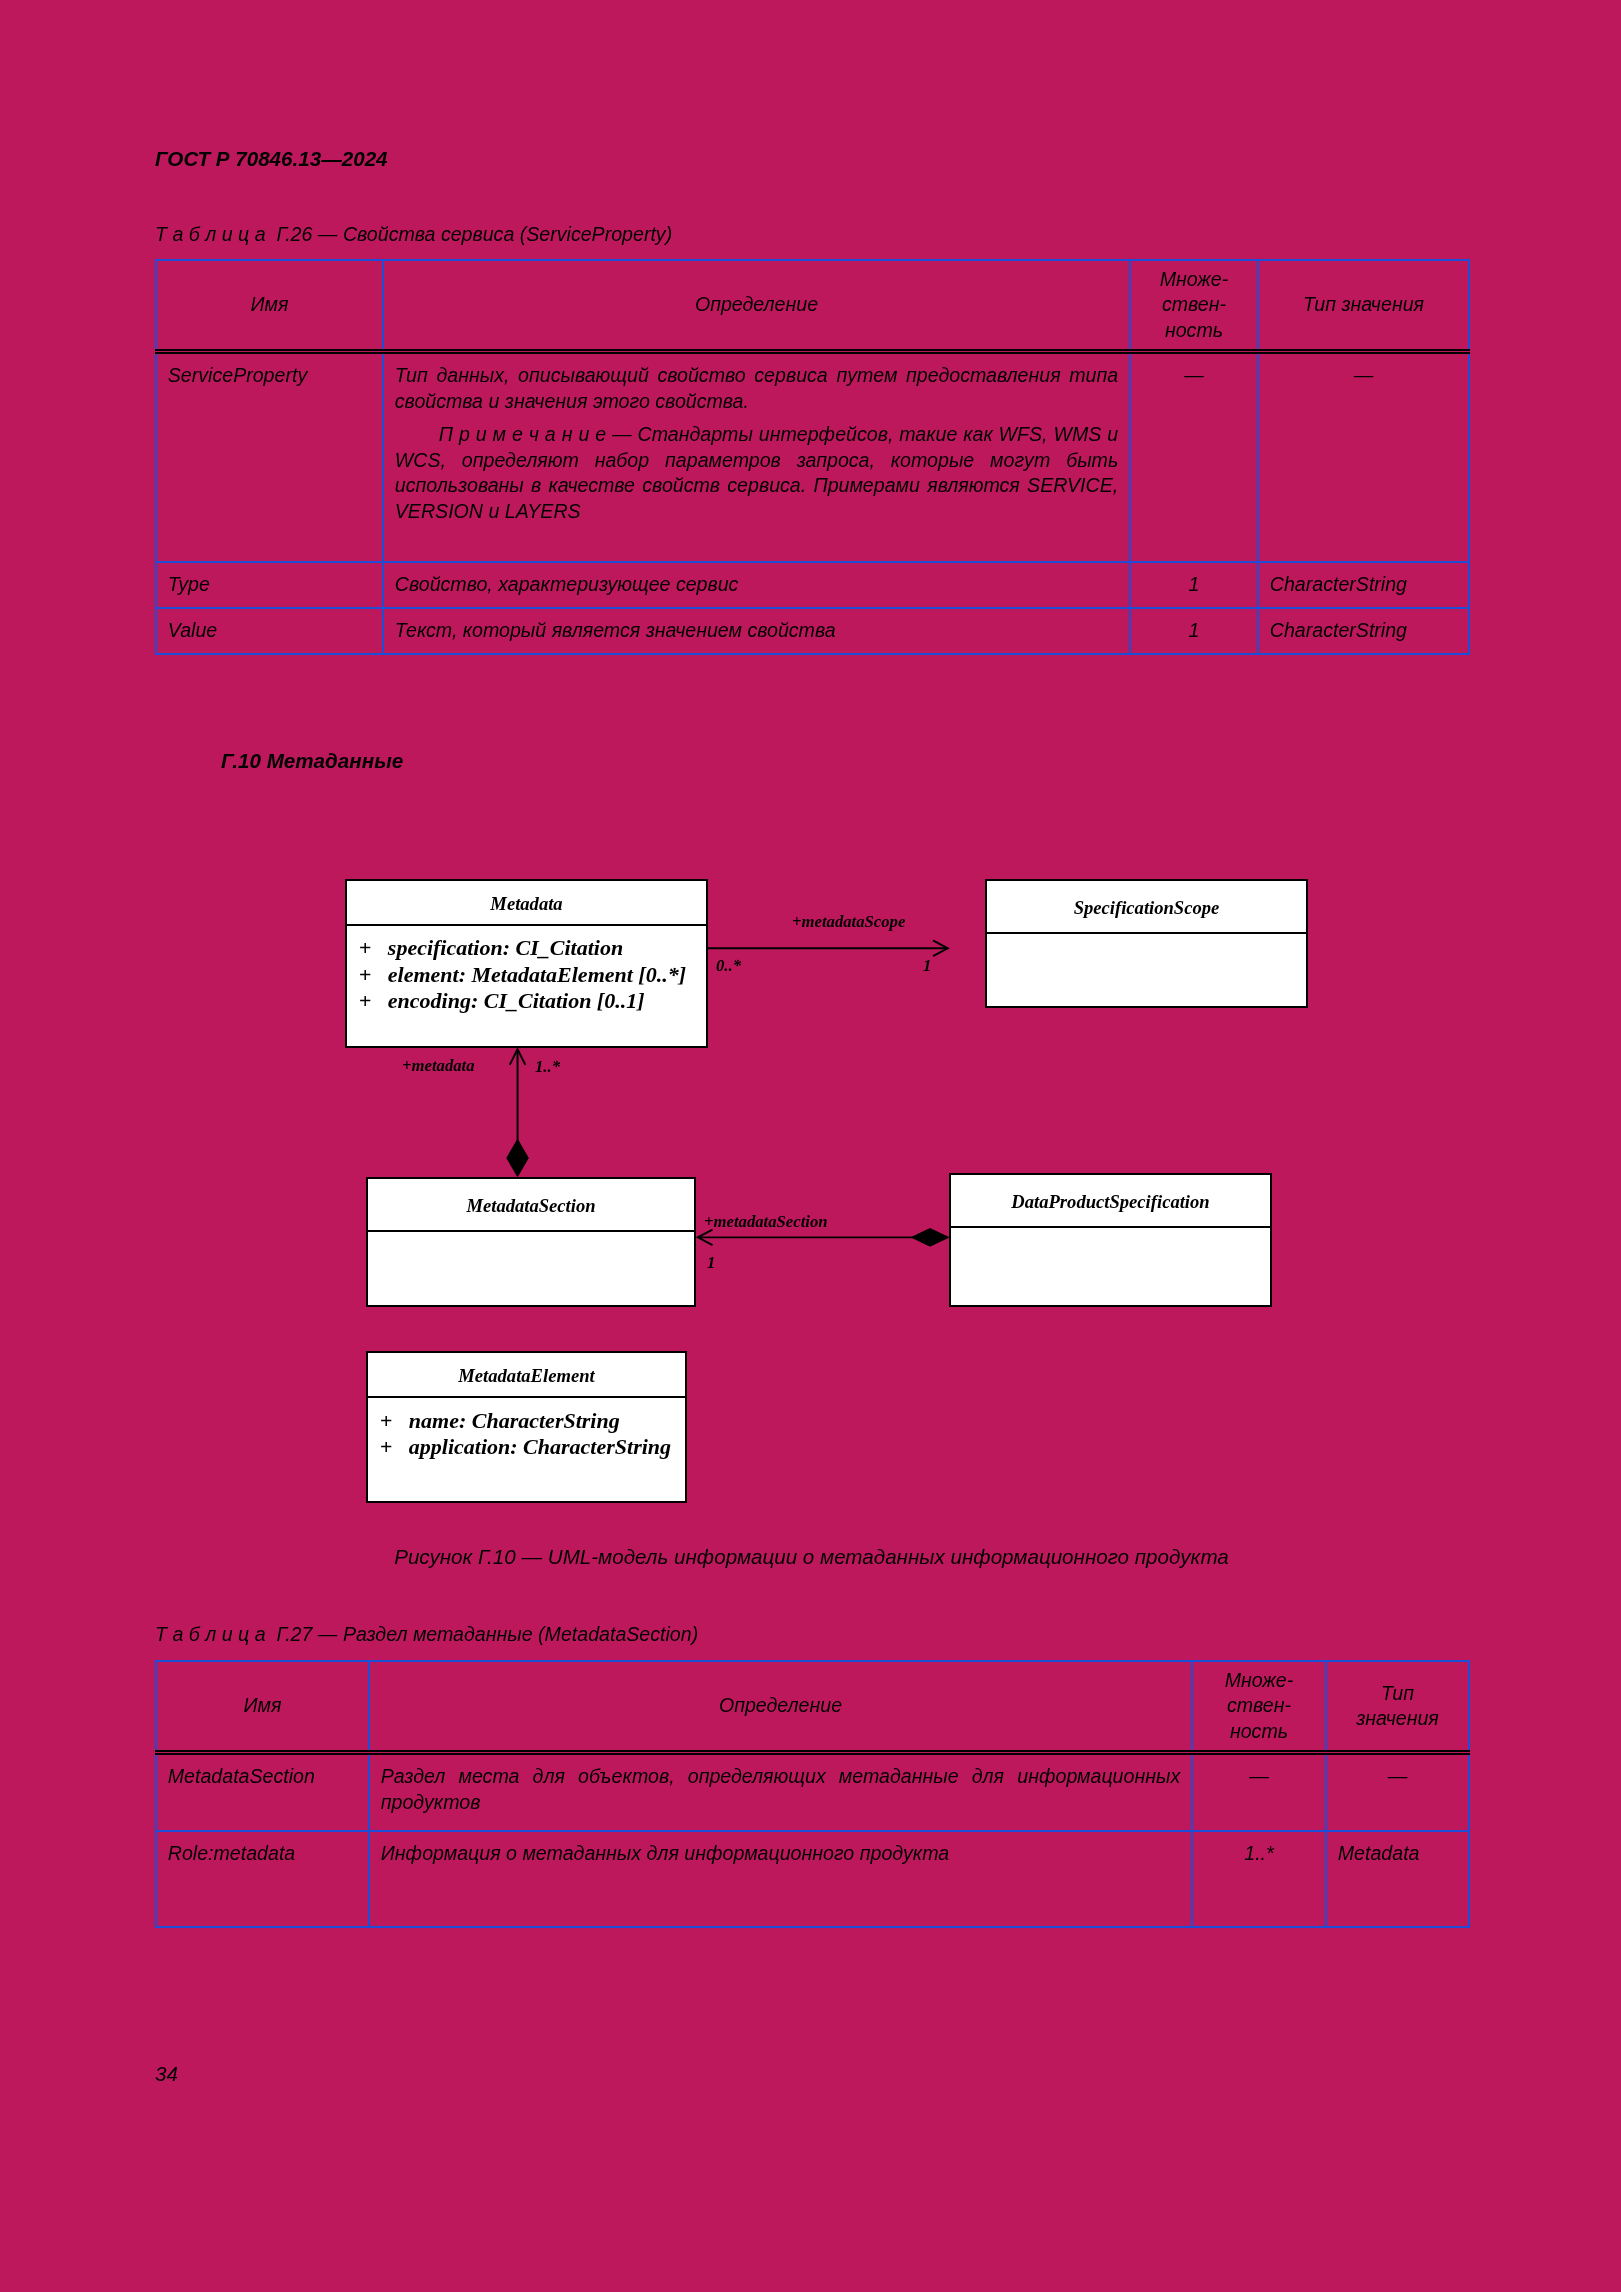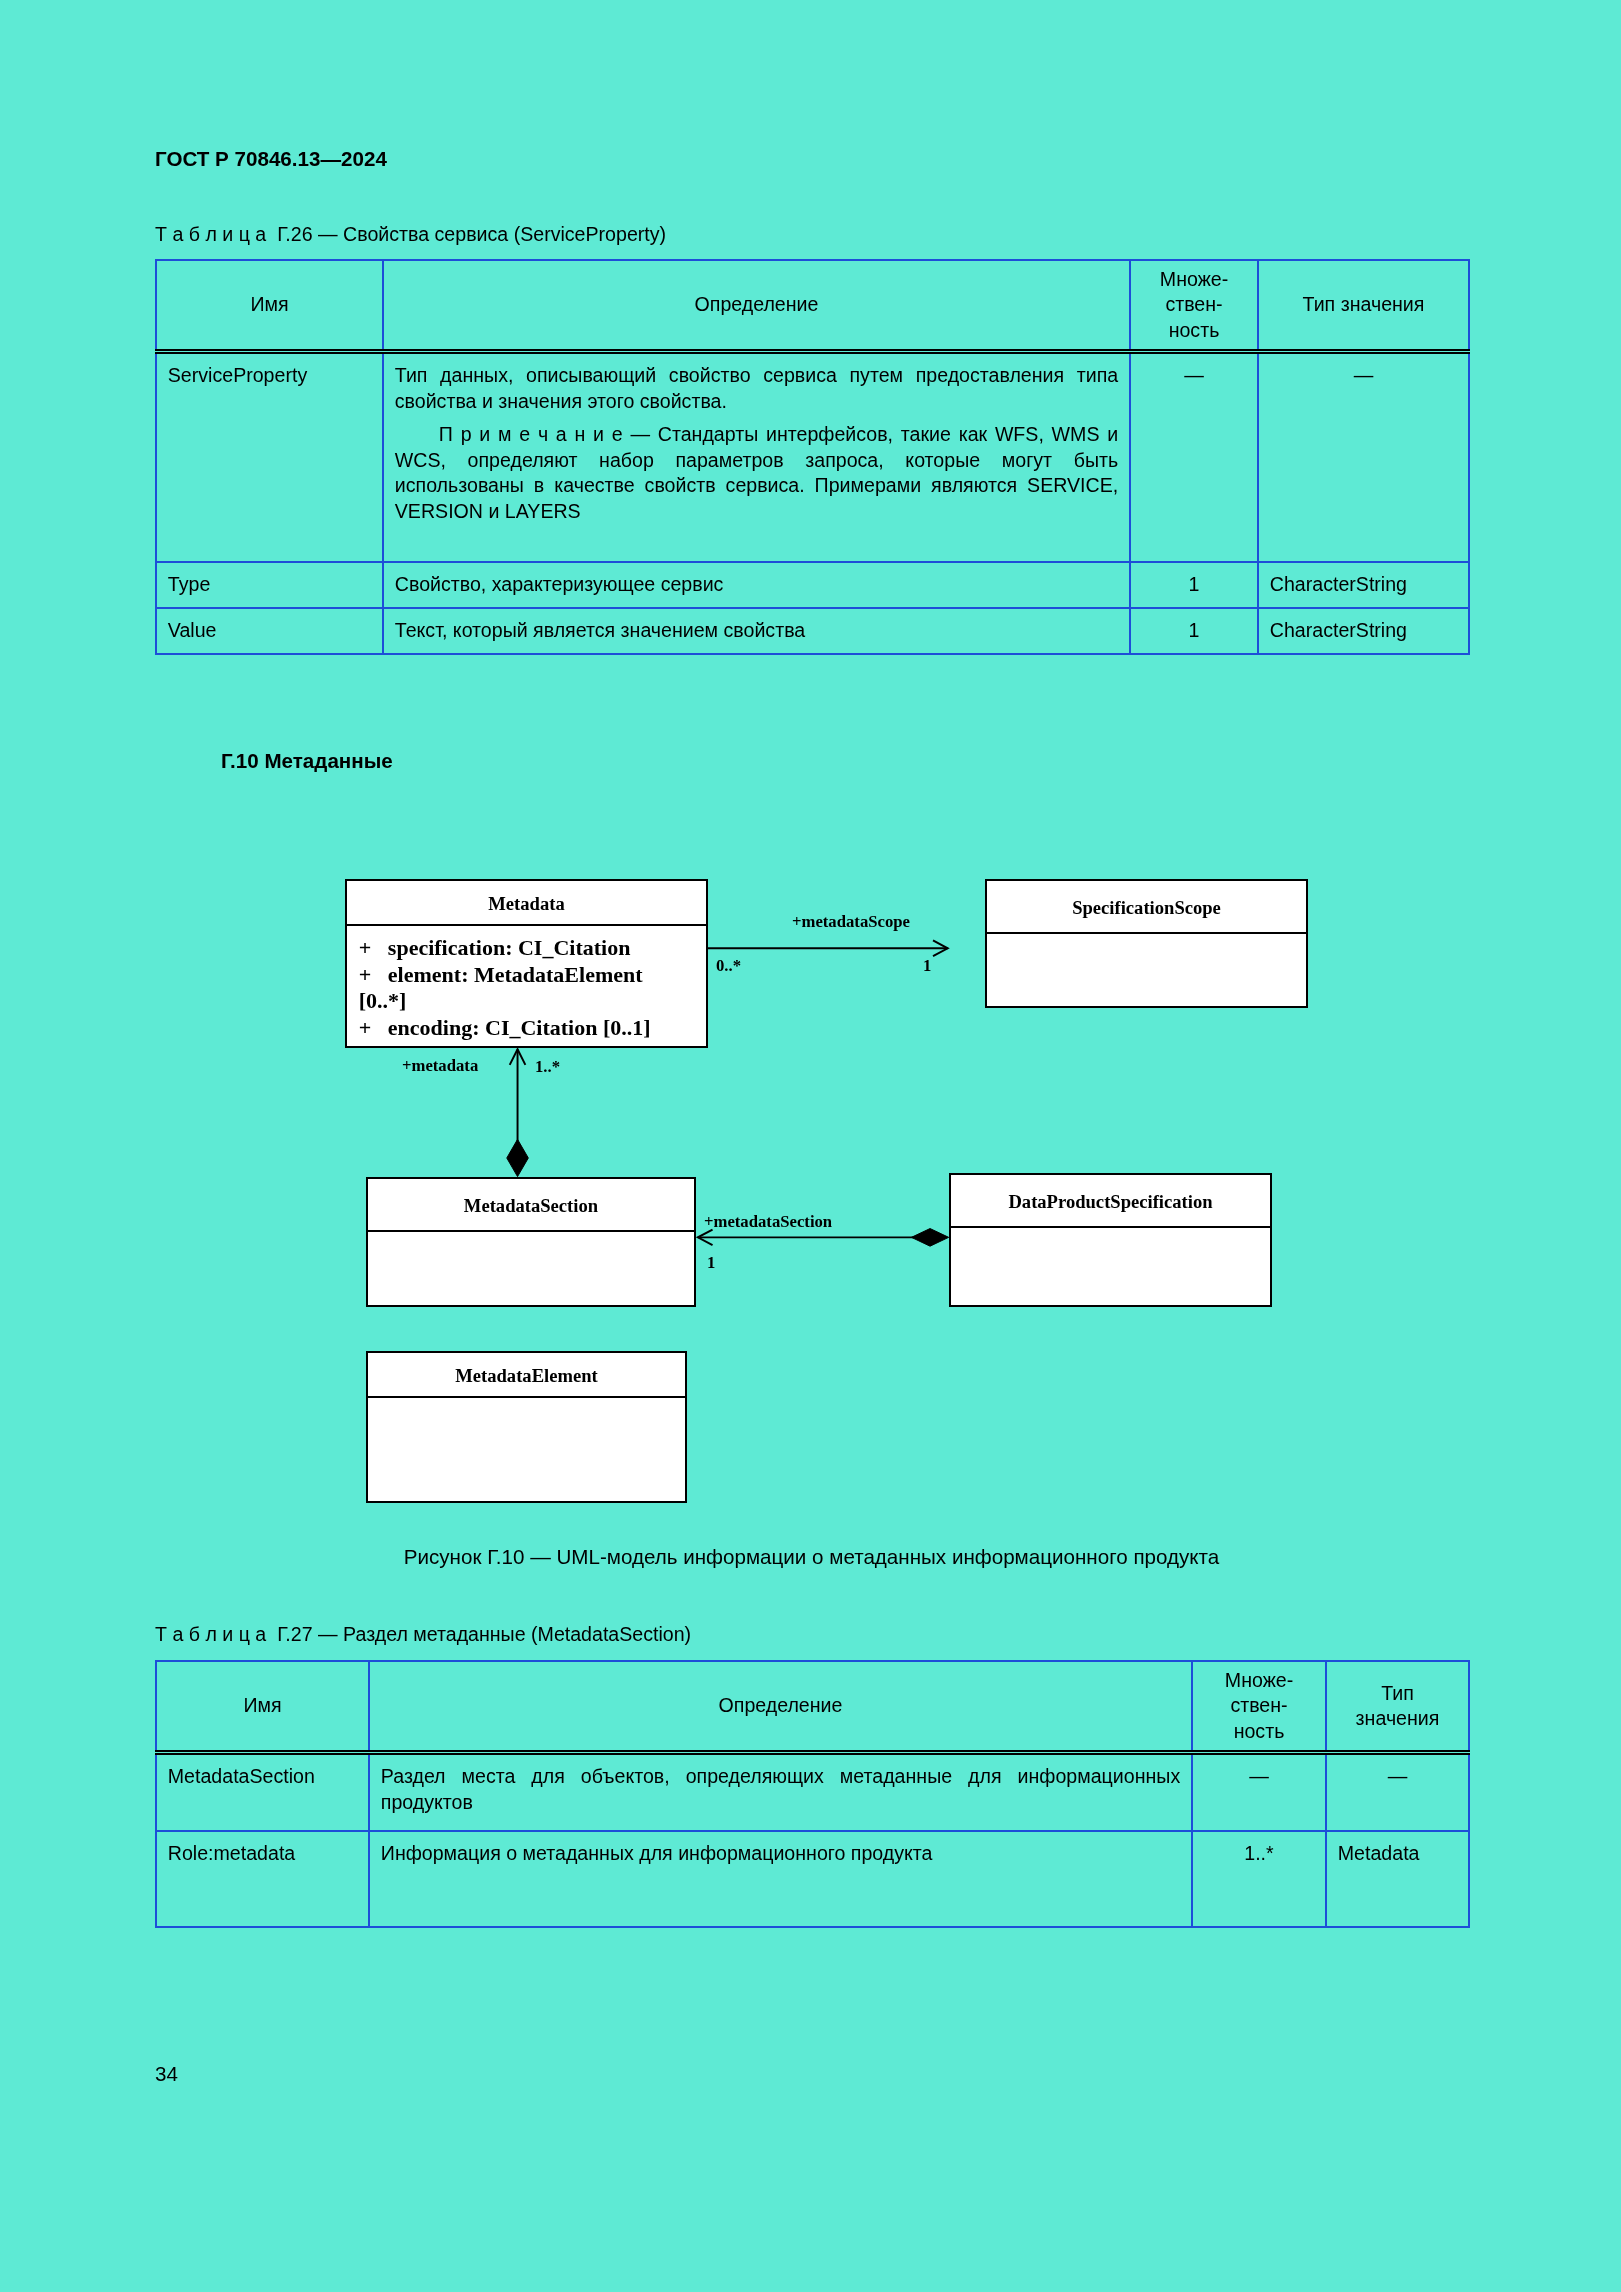--- a/index.html
+++ b/index.html
@@ -1,19 +1,19 @@
 <!DOCTYPE html>
 <html><head>
 <meta charset="utf-8">
 <style>
   * { margin:0; padding:0; box-sizing:border-box; }
   html, body { background:#ffffff; }
   .page {
-    position:relative; width:1621px; height:2293px; background:#5eead4;
-    font-family:"Liberation Sans", sans-serif; color:#000; overflow:hidden;
+    position:relative; width:1621px; height:2293px; background:#be185d;
+    font-family:"Liberation Sans", sans-serif; color:#000; overflow:hidden;font-style:italic;
   }
   .doc-header { position:absolute; left:155px; top:147px; font-size:20.6px; font-weight:bold; }
   .caption { position:absolute; left:155px; font-size:19.6px; white-space:pre-wrap; }
   .t26-cap { top:223px; }
   .t27-cap { top:1623px; }
 
   .gost-table {
     position:absolute; left:155px; width:1313px;
     border-collapse:collapse; table-layout:fixed;
     font-size:19.6px; line-height:25.5px; border:2px solid #000;
@@ -144,20 +144,24 @@
     <div class="uml-class" style="left:211px; top:314px; width:330px; height:130px;">
       <div class="uml-title tall">MetadataSection</div>
     </div>
 
     <div class="uml-class" style="left:794px; top:310px; width:323px; height:134px;">
       <div class="uml-title tall">DataProductSpecification</div>
     </div>
 
     <div class="uml-class" style="left:211px; top:488px; width:321px; height:152px;">
       <div class="uml-title">MetadataElement</div>
+      <div class="uml-attrs">
+        <div class="uml-attr">+&nbsp;&nbsp;&nbsp;name: CharacterString</div>
+        <div class="uml-attr">+&nbsp;&nbsp;&nbsp;application: CharacterString</div>
+      </div>
     </div>
 
     <div class="uml-label" style="left:637px; top:49px;">+metadataScope</div>
     <div class="uml-label" style="left:561px; top:93px;">0..*</div>
     <div class="uml-label" style="left:768px; top:93px;">1</div>
     <div class="uml-label" style="left:247px; top:193px;">+metadata</div>
     <div class="uml-label" style="left:380px; top:194px;">1..*</div>
     <div class="uml-label" style="left:549px; top:349px;">+metadataSection</div>
     <div class="uml-label" style="left:552px; top:390px;">1</div>
   </div>

